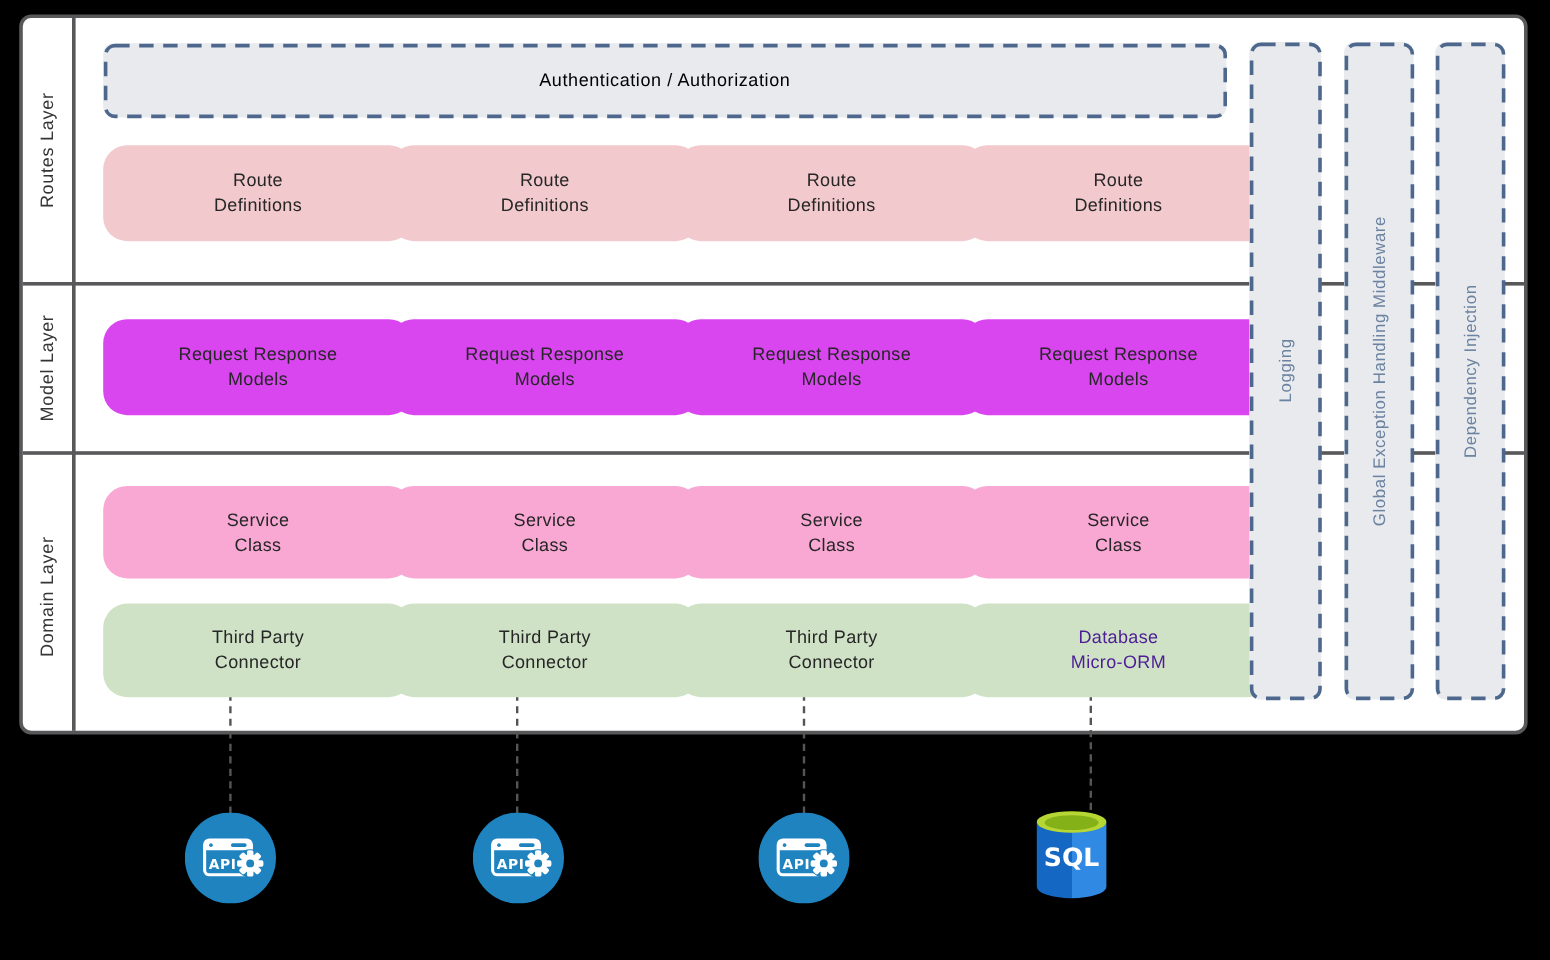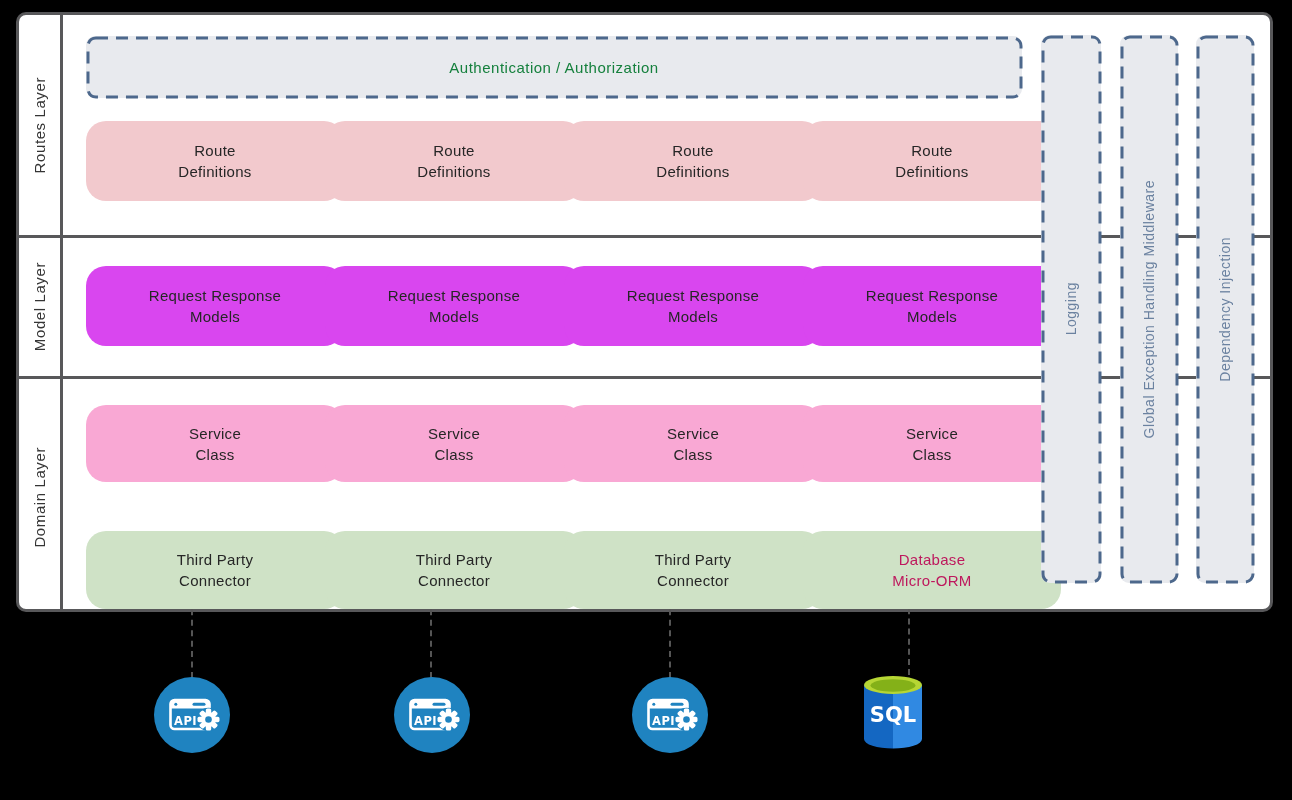--- a/index.html
+++ b/index.html
@@ -19,28 +19,28 @@
   .lc0{top:0;height:220px}.lc1{top:223px;height:138px}.lc2{top:364px;height:236px}
   .vtext{writing-mode:vertical-rl;transform:rotate(180deg);white-space:nowrap;}
   .layer-cell .vtext{font-size:15px;color:#353535;letter-spacing:.6px;}
   .box{
     position:absolute;width:258px;border-radius:20px;z-index:2;
     display:flex;flex-direction:column;align-items:center;justify-content:center;
     font-size:15px;line-height:1.4;color:#262626;text-align:center;letter-spacing:.3px;
   }
   .c0{left:67px}.c1{left:306px}.c2{left:545px}.c3{left:784px}
   .r-route{top:106px;height:80px}.r-model{top:251px;height:80px}
-  .r-service{top:390px;height:77px}.r-domain{top:516px;height:78px}
+  .r-service{top:390px;height:77px}.r-domain{top:488px;height:78px}
   .pink{background:#f2c9cd}.lav{background:#d946ef}.blue{background:#f9a8d4}.green{background:#cfe2c6}
-  .muted{color:#be185d;}
+  .muted{color:#4c1d95;}
   .dashed{position:absolute;background:#e8eaee;border-radius:9px;z-index:3;}
   .dashed svg.border{position:absolute;top:1.5px;left:1.5px;width:calc(100% - 3px);height:calc(100% - 3px);overflow:visible;}
   .dashed svg.border rect{width:100%;height:100%;fill:none;stroke:#4d688c;stroke-width:3;stroke-dasharray:12 8;rx:8;}
   .auth{left:67px;top:21px;width:936px;height:62px;display:flex;align-items:center;justify-content:center;}
-  .auth .lbl{font-size:15px;color:#15803d;letter-spacing:.5px;z-index:1;}
+  .auth .lbl{font-size:15px;color:#000000;letter-spacing:.5px;z-index:1;}
   .bar{top:20px;height:548px;display:flex;align-items:center;justify-content:center;}
   .b0{left:1022px;width:60px}.b1{left:1101px;width:58px}.b2{left:1177px;width:58px}
   .bar .vtext{font-size:14px;color:#6b82a0;letter-spacing:.5px;z-index:1;}
   .connector{position:absolute;width:0;border-left:2px dashed #555;z-index:0;}
   .icon{position:absolute;}
 </style>
 </head>
 <body>
 
 <div class="panel">

